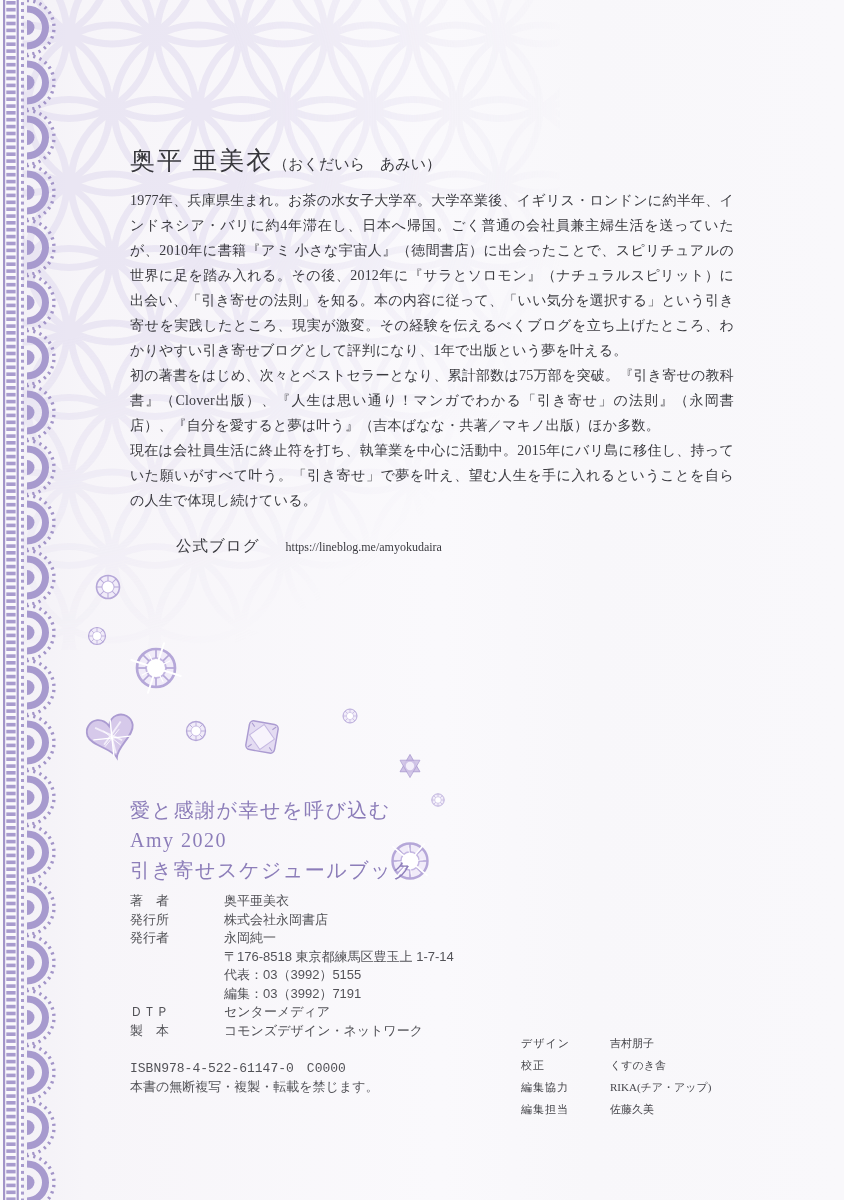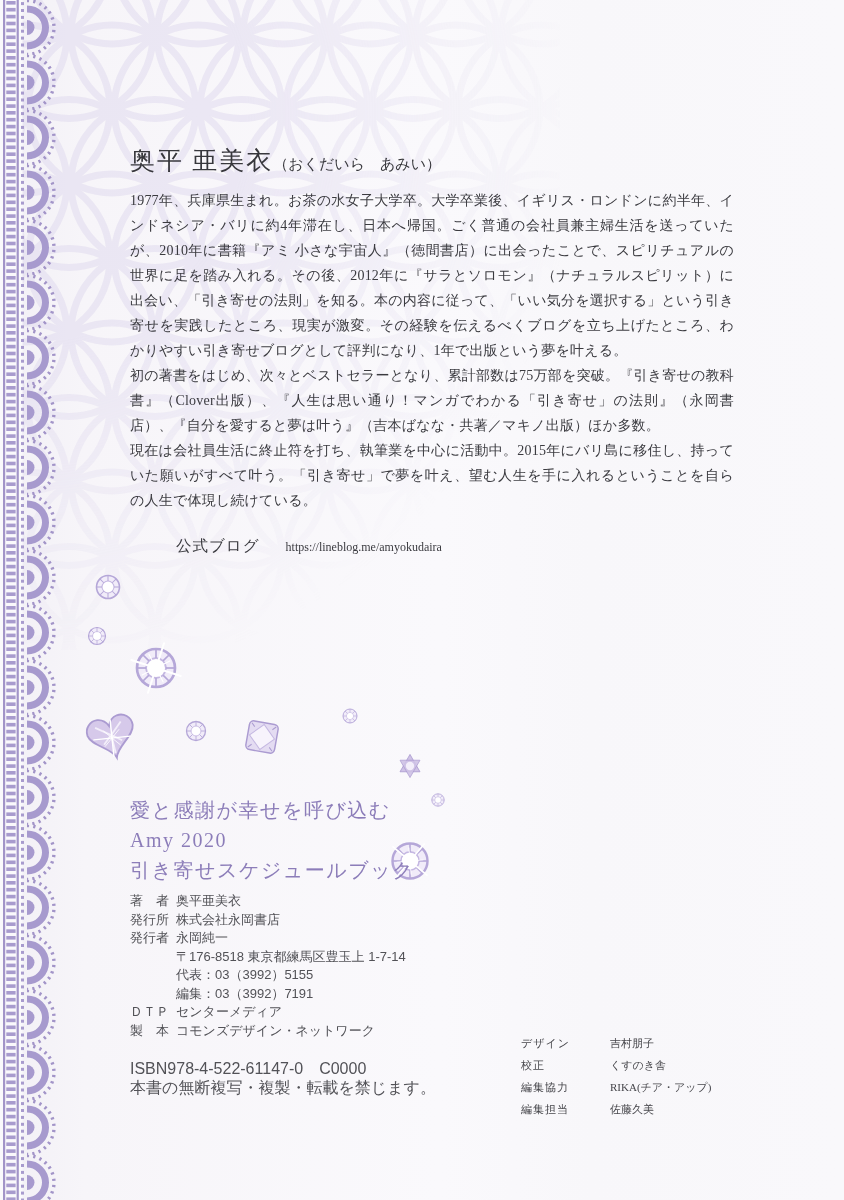--- a/index.html
+++ b/index.html
@@ -27,25 +27,25 @@
   
   .blog{left:130px;top:536px;font-size:15.5px;white-space:nowrap;}
   .blog-label{letter-spacing:1px;margin-left:46px;}
   .blog-url{margin-left:26px;font-size:12px;}
   
   .title-block{left:130px;top:795px;color:#8c7db9;font-size:20px;line-height:30px;
                letter-spacing:1.5px;white-space:nowrap;}
   
   .colophon{left:130px;top:892px;font-family:"Liberation Sans","DejaVu Sans",sans-serif;
             font-size:13px;line-height:18.5px;color:#525257;}
-  .c-row{display:flex;}
+  .c-row{display:flex;gap:48px;}
   .c-lab{width:46px;flex:0 0 46px;}
   .c-val{white-space:pre;}
-  .isbn-block{left:130px;top:1060px;font-family:Liberation Sans, sans-serif;
-              font-size:16px;line-height:18.5px;color:#525257;}
+  .isbn-block{left:130px;top:1060px;font-family:Liberation Mono, monospace;
+              font-size:13px;line-height:18.5px;color:#525257;}
   
   .credits{left:521px;top:1032px;font-size:11px;line-height:22px;color:#46464b;}
   .cr-row{display:flex;}
   .cr-lab{width:89px;flex:0 0 89px;letter-spacing:1px;}
 </style>
 </head>
 <body>
 
 <div class="page">
 

